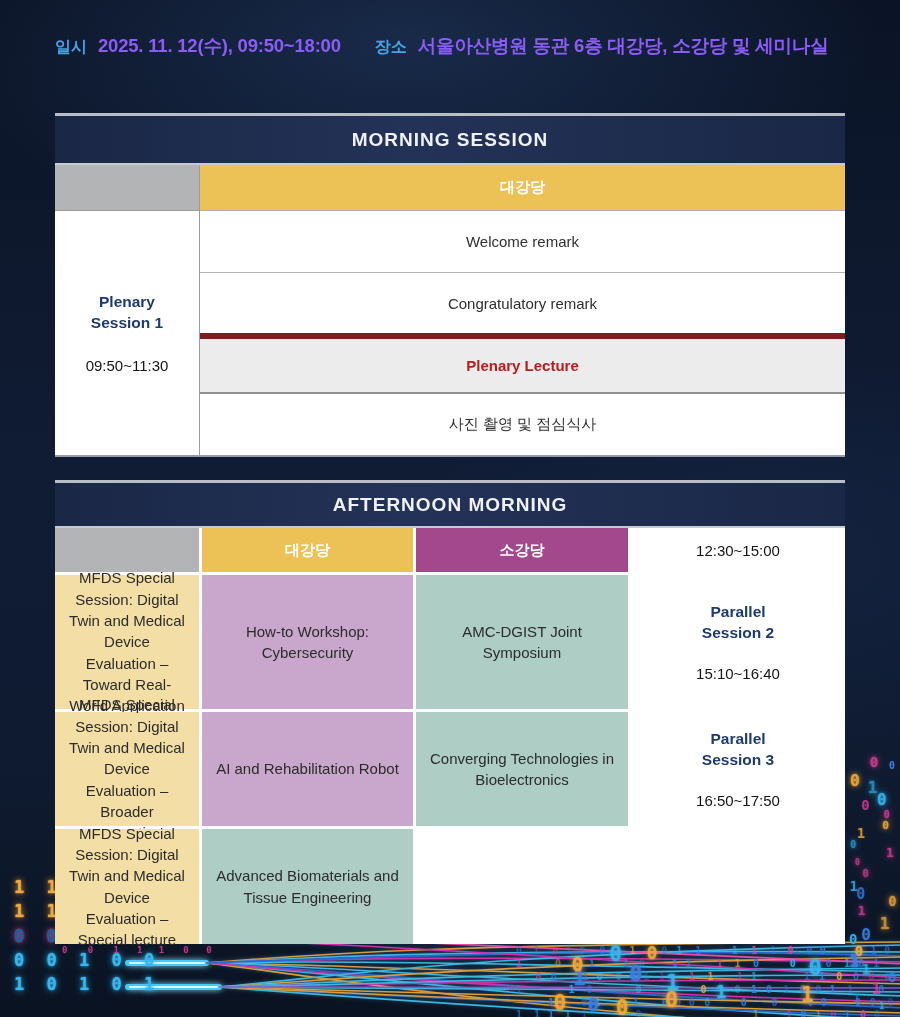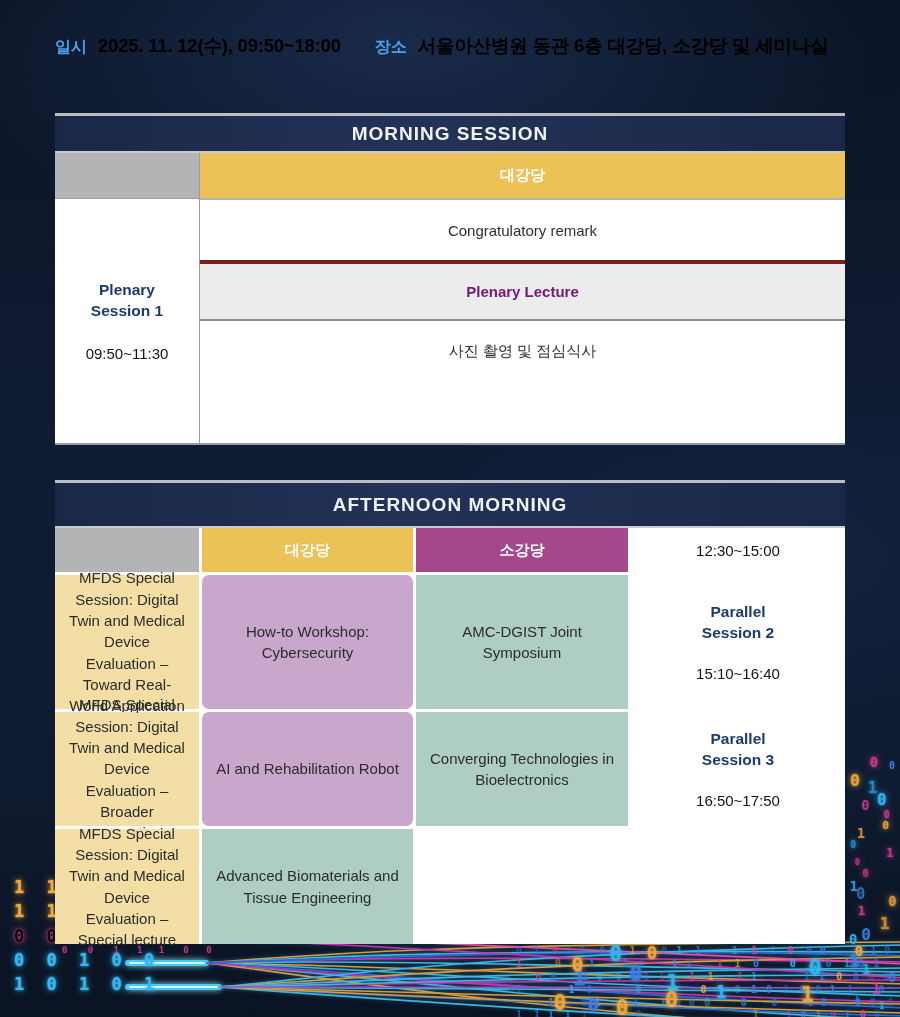--- a/index.html
+++ b/index.html
@@ -10,72 +10,72 @@
       radial-gradient(ellipse 760px 340px at 45% 4%, rgba(46,78,130,.38), transparent 62%),
       radial-gradient(ellipse 600px 300px at 85% 55%, rgba(30,55,100,.25), transparent 65%),
       linear-gradient(180deg,#0b1426 0%,#101c34 45%,#0f1b31 75%,#0a1322 100%);
   }
   .layer-decor{position:absolute;inset:0;z-index:1;pointer-events:none;}
   .layer-ui{position:absolute;inset:0;z-index:2;}
 
   
   .info-bar{position:absolute;left:55px;top:33px;display:flex;align-items:baseline;white-space:nowrap;}
   .info-label{color:var(--label-blue,#4aa3e8);font-size:16px;font-weight:700;margin-right:11px;}
-  .info-value{color:#000000;font-size:18.5px;font-weight:700;letter-spacing:-0.2px;}
+  .info-value{color:#8b5cf6;font-size:18.5px;font-weight:700;letter-spacing:-0.2px;}
   .info-gap{margin-left:34px;}
 
   
   .section{position:absolute;left:55px;width:790px;}
   .section-bar{
     box-sizing:border-box;width:100%;
     background:linear-gradient(90deg,#1a2746 0%,#233257 45%,#1a2746 100%);
     border-top:3px solid #b9bdc6;border-bottom:2px solid #c6cad1;
     color:#eef1f6;font-size:19px;font-weight:600;letter-spacing:1px;
     display:flex;align-items:center;justify-content:center;
   }
   .morning{top:113px;}
-  .morning .section-bar{height:40px;}
+  .morning .section-bar{height:52px;}
   .afternoon{top:480px;}
   .afternoon .section-bar{height:48px;}
 
   
   .m-table{
     display:grid;grid-template-columns:145px 1fr;
     grid-template-rows:46px 61px 61px 61px 61px;
     background:#fff;border-bottom:2px solid #969ca6;box-sizing:border-box;
   }
   .m-corner{grid-column:1;grid-row:1;background:#b3b4b5;border-right:1px solid #9c9c9c;border-bottom:1px solid #9c9c9c;}
   .m-room{grid-column:2;grid-row:1;background:var(--accent-gold,#ecc155);
     color:#fff;font-size:15px;font-weight:700;display:flex;align-items:center;justify-content:center;
     border-bottom:1px solid #b0b0b0;}
   .m-left{grid-column:1;grid-row:2 / span 4;border-right:1px solid #9c9c9c;
     display:flex;flex-direction:column;align-items:center;justify-content:center;gap:24px;background:#fff;}
   .sess-name{color:#1e3a6e;font-size:15.5px;font-weight:700;text-align:center;width:92px;line-height:1.35;}
   .sess-time{color:#141414;font-size:15px;text-align:center;}
   .m-cell{grid-column:2;display:flex;align-items:center;justify-content:center;
     font-size:15px;color:#2f2f2f;background:#fff;box-sizing:border-box;text-align:center;}
   .m-cell.r2{border-top:1px solid #b3b3b3;}
-  .m-cell.r3{background:#ececec;border-top:4px solid #7f1d1d;border-bottom:2px solid #8f8f8f;font-weight:700;color:#701a75;}
+  .m-cell.r3{background:#ececec;border-top:6px solid #7f1d1d;border-bottom:2px solid #8f8f8f;font-weight:700;color:#b91c1c;}
 
   
   .a-grid{
     display:grid;gap:3px;background:#fff;
     grid-template-columns:144px 211px 212px 214px;
     grid-template-rows:44px 134px 114px 115px;
   }
   .a-cell{box-sizing:border-box;display:flex;align-items:center;justify-content:center;text-align:center;}
   .a-corner{background:#b3b4b5;}
   .a-colhead{color:#fff;font-size:15px;font-weight:700;}
   .a-colhead.gold{background:var(--accent-gold,#ecc155);}
   .a-colhead.purple{background:var(--accent-purple,#a4488e);}
   .a-colhead.teal{background:var(--accent-teal,#2a9a8c);}
   .a-sess{background:#fff;flex-direction:column;gap:22px;}
   .a-body{font-size:15px;color:#2c2c2c;line-height:1.42;padding:8px 12px;}
   .a-body.gold{background:var(--tint-gold,#f3dfa6);}
-  .a-body.purple{background:var(--tint-purple,#c9a6cb);border-radius:7px;}
+  .a-body.purple{background:var(--tint-purple,#c9a6cb);}
   .a-body.teal{background:var(--tint-teal,#adcdc5);}
 
   
   .bin{position:absolute;font-family:"DejaVu Sans Mono","Liberation Mono",monospace;font-weight:700;line-height:1;}
   .bin-row{letter-spacing:0;word-spacing:12px;font-size:17px;}
 </style>
 </head>
 <body>
 
 <div class="layer-decor">
@@ -120,21 +120,21 @@
       <path d="M219 247 C300 250 480 262 905 273" stroke="#eda73a"></path>
       <path d="M219 247 C320 246 600 234 905 235" stroke="#3ec6f2"></path>
       <path d="M219 247 C310 248 560 246 905 248" stroke="#9a5cd8"></path>
       <path d="M115 196 C300 200 500 214 905 238" stroke="#e332b8"></path>
       <path d="M135 190 C320 196 520 208 905 224" stroke="#ff4fb0"></path>
     </g>
   </svg>
   <div id="decor-digits">
       <span class="bin bin-row" style="left: 14px; top: 879px; font-size: 17px; color: rgb(242, 169, 59); opacity: 1; text-shadow: rgb(242, 169, 59) 0px 0px 7px, rgb(242, 169, 59) 0px 0px 2px;">1 1</span>
       <span class="bin bin-row" style="left: 14px; top: 903.3px; font-size: 17px; color: rgb(242, 169, 59); opacity: 1; text-shadow: rgb(242, 169, 59) 0px 0px 7px, rgb(242, 169, 59) 0px 0px 2px;">1 1</span>
-      <span class="bin bin-row" style="left: 14px; top: 927.6px; font-size: 17px; color: #000000; opacity: 1; text-shadow: rgb(224, 64, 154) 0px 0px 7px, rgb(224, 64, 154) 0px 0px 2px;">0 0</span>
+      <span class="bin bin-row" style="left: 14px; top: 927.6px; font-size: 17px; color: #0369a1; opacity: 1; text-shadow: rgb(224, 64, 154) 0px 0px 7px, rgb(224, 64, 154) 0px 0px 2px;">0 0</span>
       <span class="bin bin-row" style="left: 14px; top: 951.9px; font-size: 17px; color: rgb(53, 183, 240); opacity: 1; text-shadow: rgb(53, 183, 240) 0px 0px 7px, rgb(53, 183, 240) 0px 0px 2px;">0 0 1 0 0</span>
       <span class="bin bin-row" style="left: 14px; top: 976.2px; font-size: 17px; color: rgb(53, 183, 240); opacity: 1; text-shadow: rgb(53, 183, 240) 0px 0px 7px, rgb(53, 183, 240) 0px 0px 2px;">1 0 1 0 1</span>
       <span class="bin" style="left: 869.776px; top: 754.935px; font-size: 14.0497px; color: rgb(224, 64, 154); opacity: 0.835221; text-shadow: rgb(224, 64, 154) 0px 0px 7px, rgb(224, 64, 154) 0px 0px 2px;">0</span>
       <span class="bin" style="left: 888.89px; top: 760.648px; font-size: 9.74019px; color: rgb(61, 125, 224); opacity: 0.997466; text-shadow: rgba(61, 125, 224, 0.333) 0px 0px 3px;">0</span>
       <span class="bin" style="left: 850.024px; top: 772.568px; font-size: 16.3161px; color: rgb(242, 169, 59); opacity: 0.933353; text-shadow: rgb(242, 169, 59) 0px 0px 7px, rgb(242, 169, 59) 0px 0px 2px;">0</span>
       <span class="bin" style="left: 867.83px; top: 779.819px; font-size: 16.0309px; color: rgb(53, 183, 240); opacity: 0.67412; text-shadow: rgb(53, 183, 240) 0px 0px 7px, rgb(53, 183, 240) 0px 0px 2px;">1</span>
       <span class="bin" style="left: 877.093px; top: 792.094px; font-size: 15.7689px; color: rgb(53, 183, 240); opacity: 0.936167; text-shadow: rgb(53, 183, 240) 0px 0px 7px, rgb(53, 183, 240) 0px 0px 2px;">0</span>
       <span class="bin" style="left: 861.238px; top: 798.751px; font-size: 13.9297px; color: rgb(224, 64, 154); opacity: 0.784077; text-shadow: rgba(224, 64, 154, 0.333) 0px 0px 3px;">0</span>
       <span class="bin" style="left: 883.727px; top: 810.39px; font-size: 9.80507px; color: rgb(224, 64, 154); opacity: 0.811702; text-shadow: rgb(224, 64, 154) 0px 0px 7px, rgb(224, 64, 154) 0px 0px 2px;">0</span>
       <span class="bin" style="left: 882.291px; top: 820.204px; font-size: 11.1794px; color: rgb(242, 169, 59); opacity: 0.901107; text-shadow: rgb(242, 169, 59) 0px 0px 7px, rgb(242, 169, 59) 0px 0px 2px;">0</span>
@@ -289,20 +289,21 @@
 
   <section class="section morning">
     <div class="section-bar">MORNING SESSION</div>
     <div class="m-table">
       <div class="m-corner"></div>
       <div class="m-room">대강당</div>
       <div class="m-left">
         <div class="sess-name">Plenary Session 1</div>
         <div class="sess-time">09:50~11:30</div>
       </div>
+      <div class="m-cell r1">Welcome remark</div>
       <div class="m-cell r2">Congratulatory remark</div>
       <div class="m-cell r3">Plenary Lecture</div>
       <div class="m-cell r4">사진 촬영 및 점심식사</div>
     </div>
   </section>
 
   <section class="section afternoon">
     <div class="section-bar">AFTERNOON MORNING</div>
     <div class="a-grid">
       <div class="a-cell a-corner"></div>

